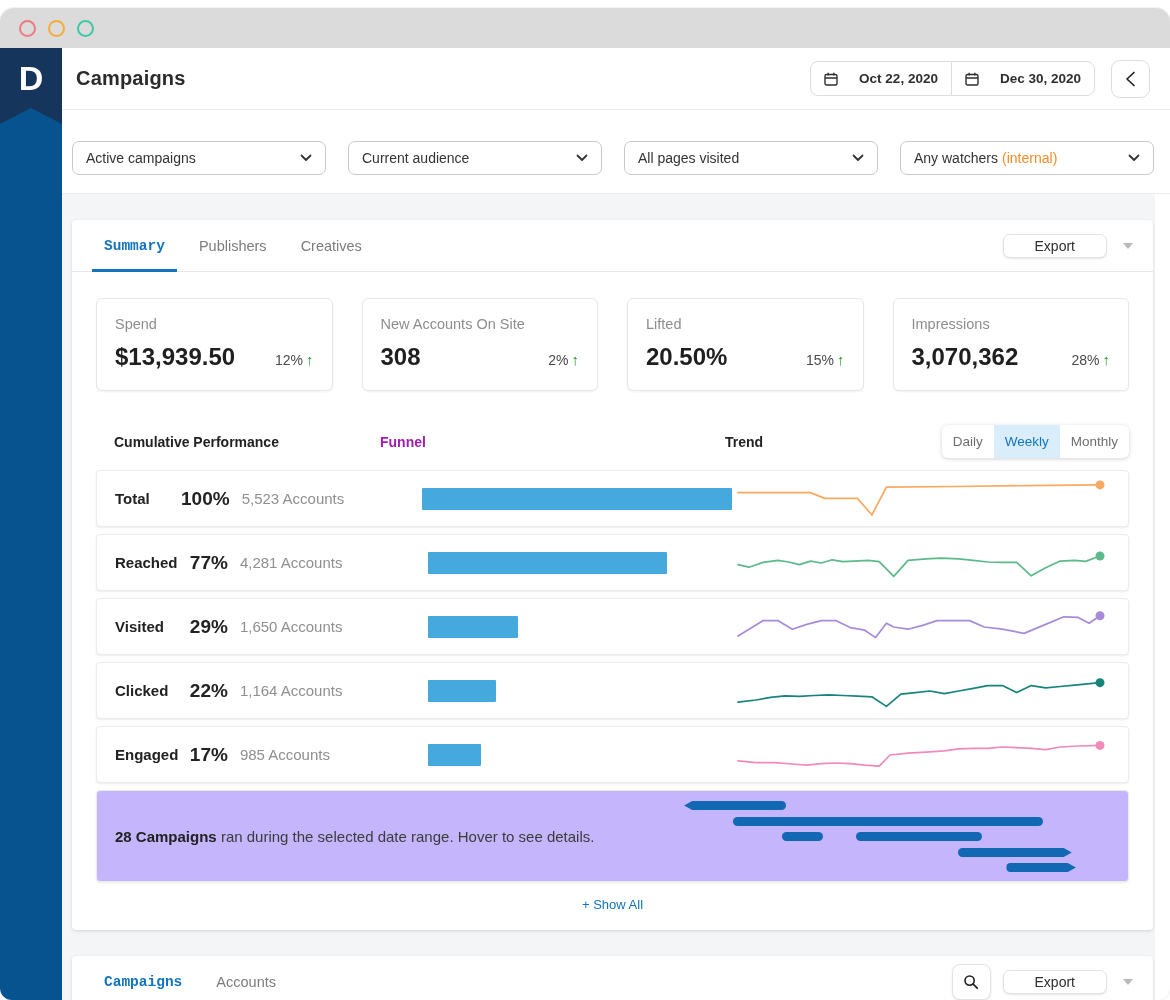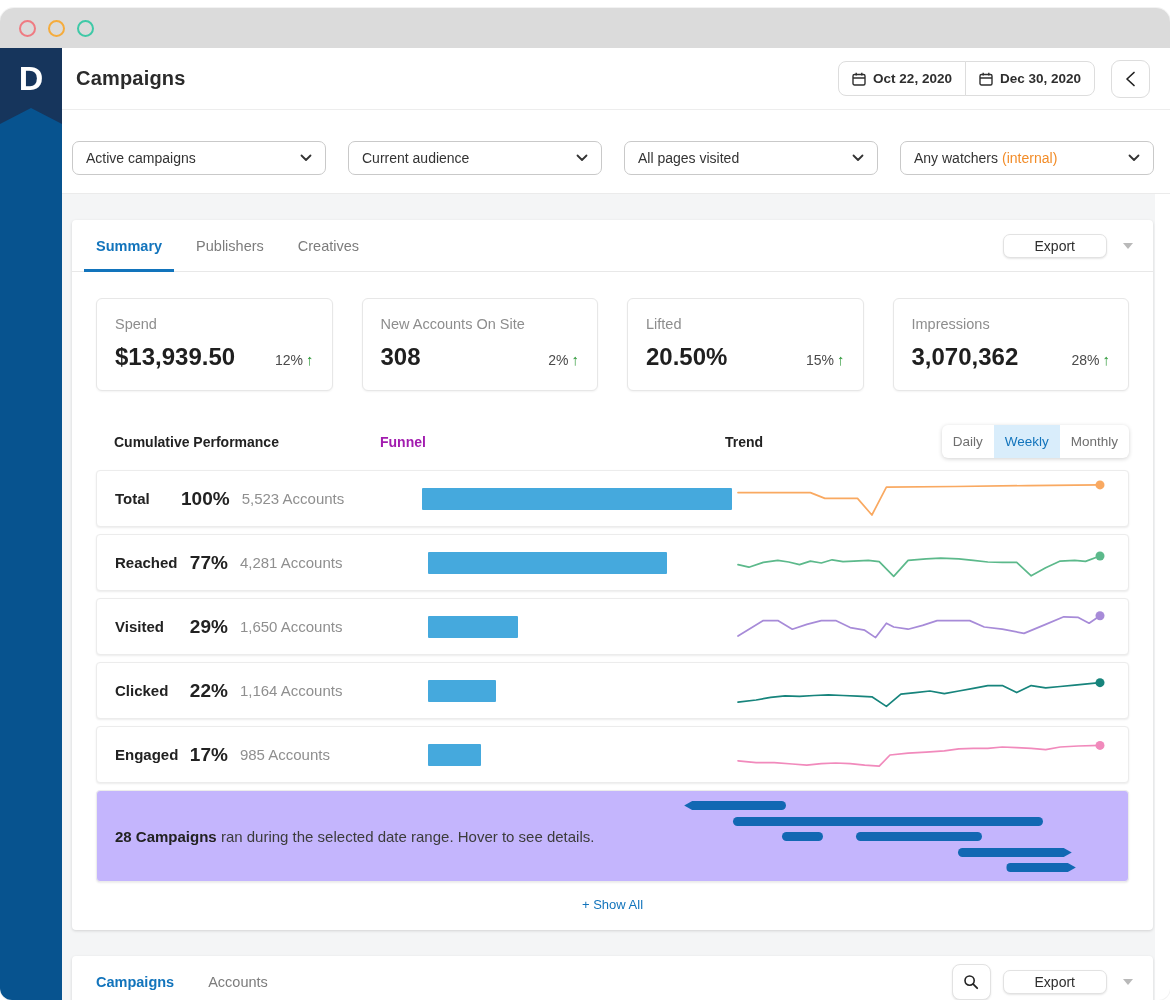--- a/index.html
+++ b/index.html
@@ -21,42 +21,42 @@
 
   .main { margin-left:62px; }
 
   
   .app-header { height:62px; background:#fff; display:flex; align-items:center; justify-content:space-between;
                 padding:0 20px 0 14px; border-bottom:1px solid #ededed; }
   .page-title { font-size:20px; font-weight:bold; color:#2b2b2b; letter-spacing:.2px; }
   .date-group { display:flex; align-items:center; gap:16px; }
   .date-pair { display:flex; }
   .date-btn { height:35px; padding:0 13px; border:1px solid #ddd; background:#fff; display:flex; align-items:center;
-              gap:7px; font-size:13.5px; font-weight:bold; color:#2e2e2e; cursor:pointer; }
+              gap:21px; font-size:13.5px; font-weight:bold; color:#2e2e2e; cursor:pointer; }
   .date-btn.first { border-radius:8px 0 0 8px; }
   .date-btn.second { border-radius:0 8px 8px 0; margin-left:-1px; }
   .back-btn { width:39px; height:38px; border:1px solid #ddd; border-radius:9px; background:#fff;
               display:flex; align-items:center; justify-content:center; cursor:pointer; }
 
   
   .filterbar { background:#fff; padding:15px 16px 18px 10px; display:flex; gap:22px; border-bottom:1px solid #ebebeb; }
   .dropdown { flex:1; height:34px; border:1px solid #c9c9c9; border-radius:7px; background:#fff; display:flex;
               align-items:center; justify-content:space-between; padding:0 13px; font-size:14px; color:#333; cursor:pointer;margin-top:16px; }
   .dd-suffix { color:#F28C28; margin-left:4px; }
   .dd-label { white-space:nowrap; }
 
   
   .content { background:#F4F5F6; margin-right:15px; padding:26px 0 24px 10px; min-height:830px; }
   .card { background:#fff; border-radius:4px; box-shadow:0 1px 3px rgba(0,0,0,0.14); margin-right:2px; }
 
   
   .tabbar { display:flex; align-items:center; height:52px; padding:0 16px; border-bottom:1px solid #e8e8e8; }
   .tab { height:100%; display:flex; align-items:center; padding:0 6px; margin-left:22px; font-size:14.5px;
          color:#7c7c7c; position:relative; cursor:pointer; }
-  .tab.first { margin-left:2px; }
+  .tab.first { margin-left:10px;font-family:Liberation Mono, monospace; }
   .tab.active { color:#1274BC; font-weight:bold; }
   .tab.active::after { content:""; position:absolute; left:-6px; right:-6px; bottom:-1px; height:3px; background:#1274BC; }
   .right-tools { margin-left:auto; display:flex; align-items:center; gap:12px; }
   .export-btn { height:24px; padding:0 31px; background:#fff; border:1px solid #e2e2e2; border-radius:7px;
                 font-size:14px; color:#2e2e2e; box-shadow:0 1px 2px rgba(0,0,0,0.10); cursor:pointer;
                 font-family:"Liberation Sans", sans-serif; }
   .caret-btn { display:flex; align-items:center; padding:4px; cursor:pointer; }
   .search-btn { width:39px; height:36px; background:#fff; border:1px solid #e2e2e2; border-radius:8px;
                 display:flex; align-items:center; justify-content:center; box-shadow:0 1px 2px rgba(0,0,0,0.10); cursor:pointer; }
 

